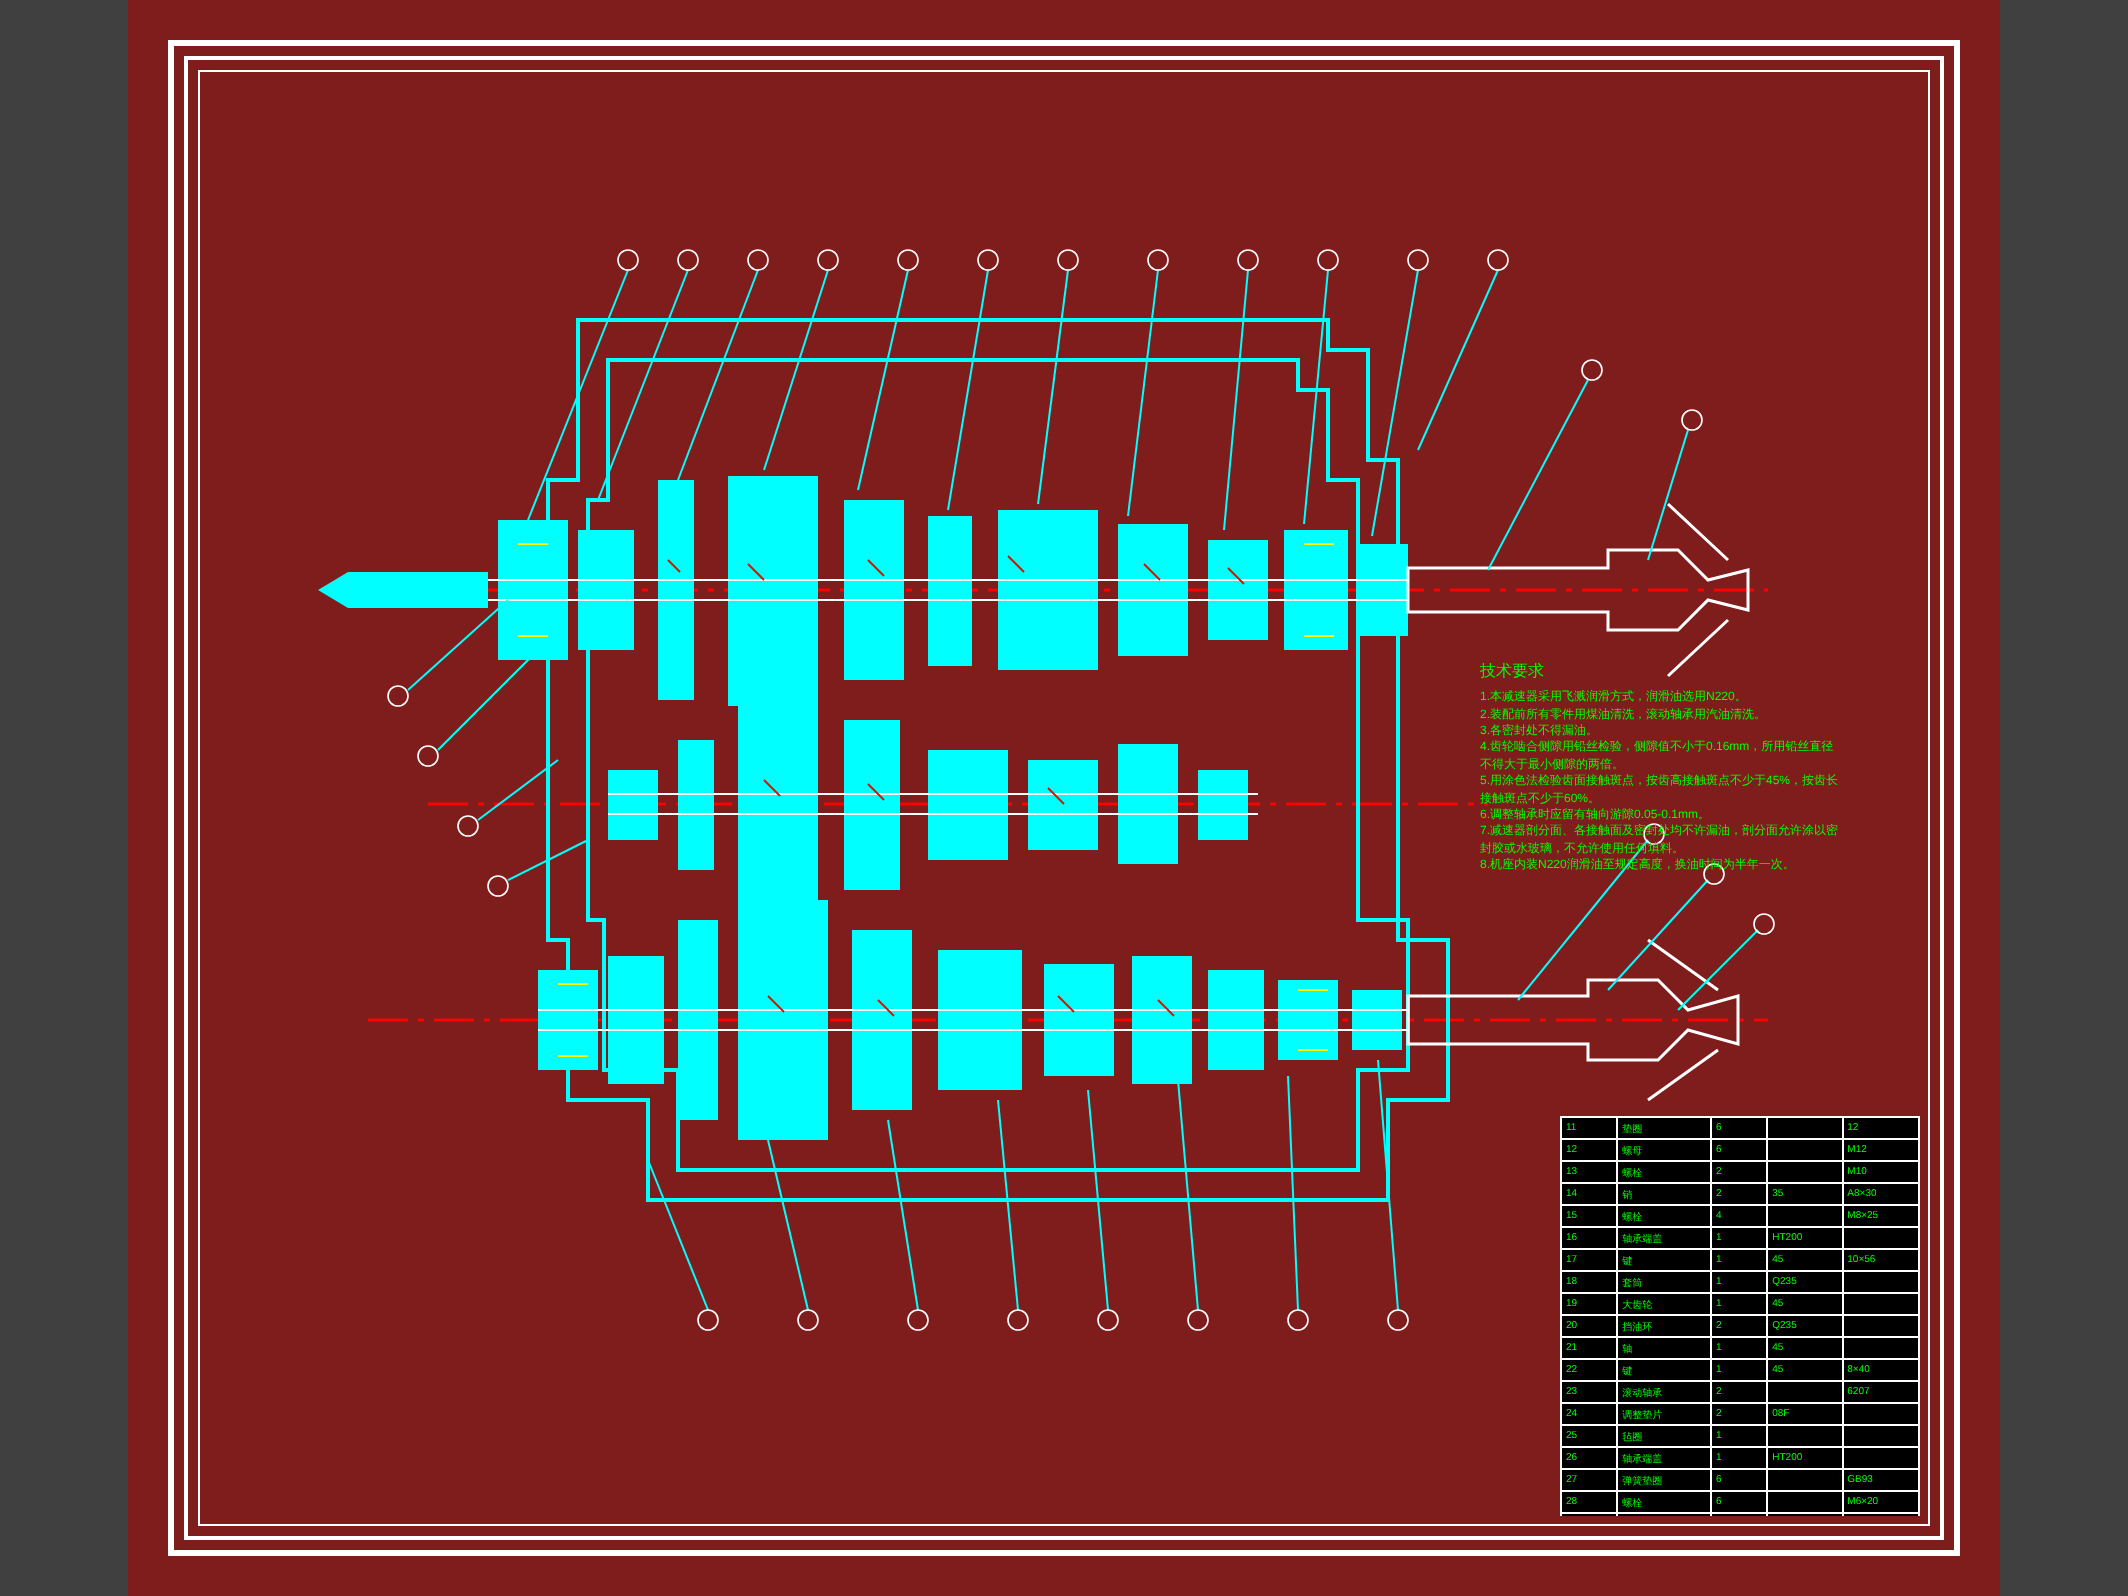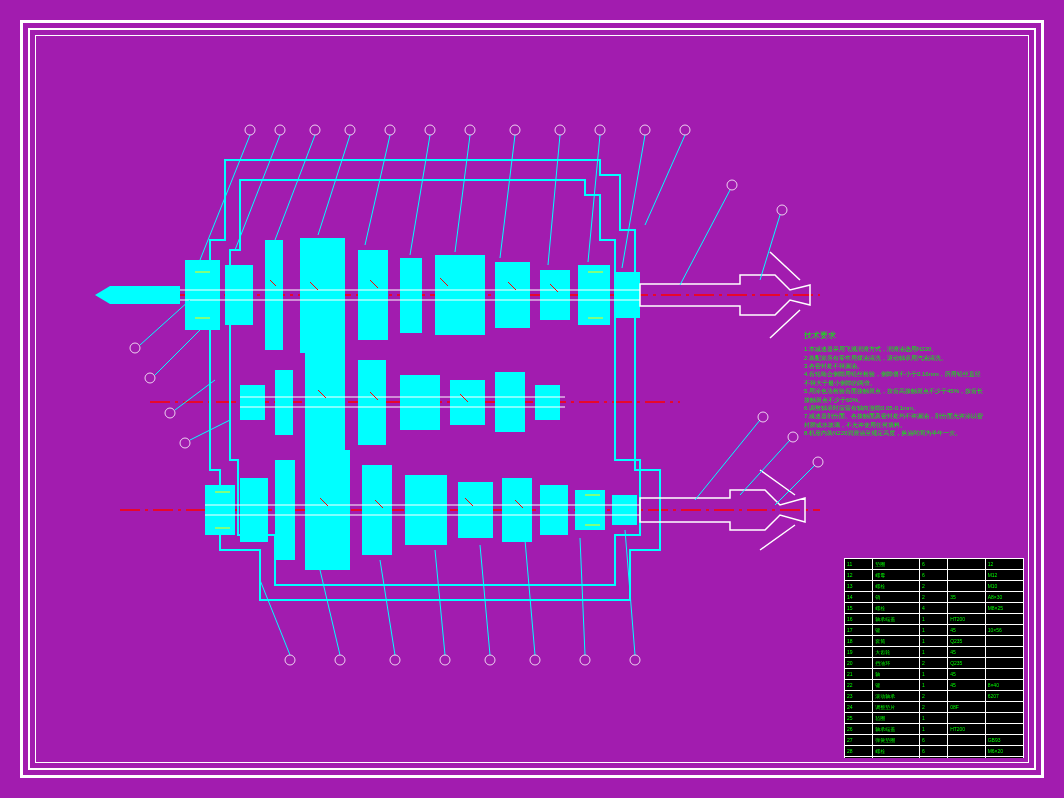--- a/index.html
+++ b/index.html
@@ -1,16 +1,16 @@
 <!DOCTYPE html>
 <html><head>
 <meta charset="utf-8">
 <style>
 body{margin:0;background:#404040;display:flex;justify-content:center;align-items:center;min-height:100vh;font-family:sans-serif}
-.frame{width:1064px;height:798px;background:#a21caf;position:relative;box-sizing:border-box;padding:20px}
+.frame{width:936px;height:798px;background:#7f1d1d;position:relative;box-sizing:border-box;padding:20px}
 .border1{position:absolute;inset:20px;border:3px solid #fff}
 .border2{position:absolute;inset:28px;border:2px solid #fff}
 .border3{position:absolute;inset:35px;border:1px solid #fff}
 .canvas{position:absolute;inset:40px;overflow:hidden}
 .notes{position:absolute;right:40px;top:290px;width:180px;color:#0f0;font-size:6px;line-height:1.4}
 .notes-title{font-size:8px;margin-bottom:4px}
 .title-block{position:absolute;right:0;bottom:0;width:180px;height:200px}
 .parts-list{border:1px solid #fff;background:#000}
 .parts-list td{border:1px solid #fff;padding:1px 2px;font-size:5px;color:#0f0;height:8px}
 svg{position:absolute;top:0;left:0}

